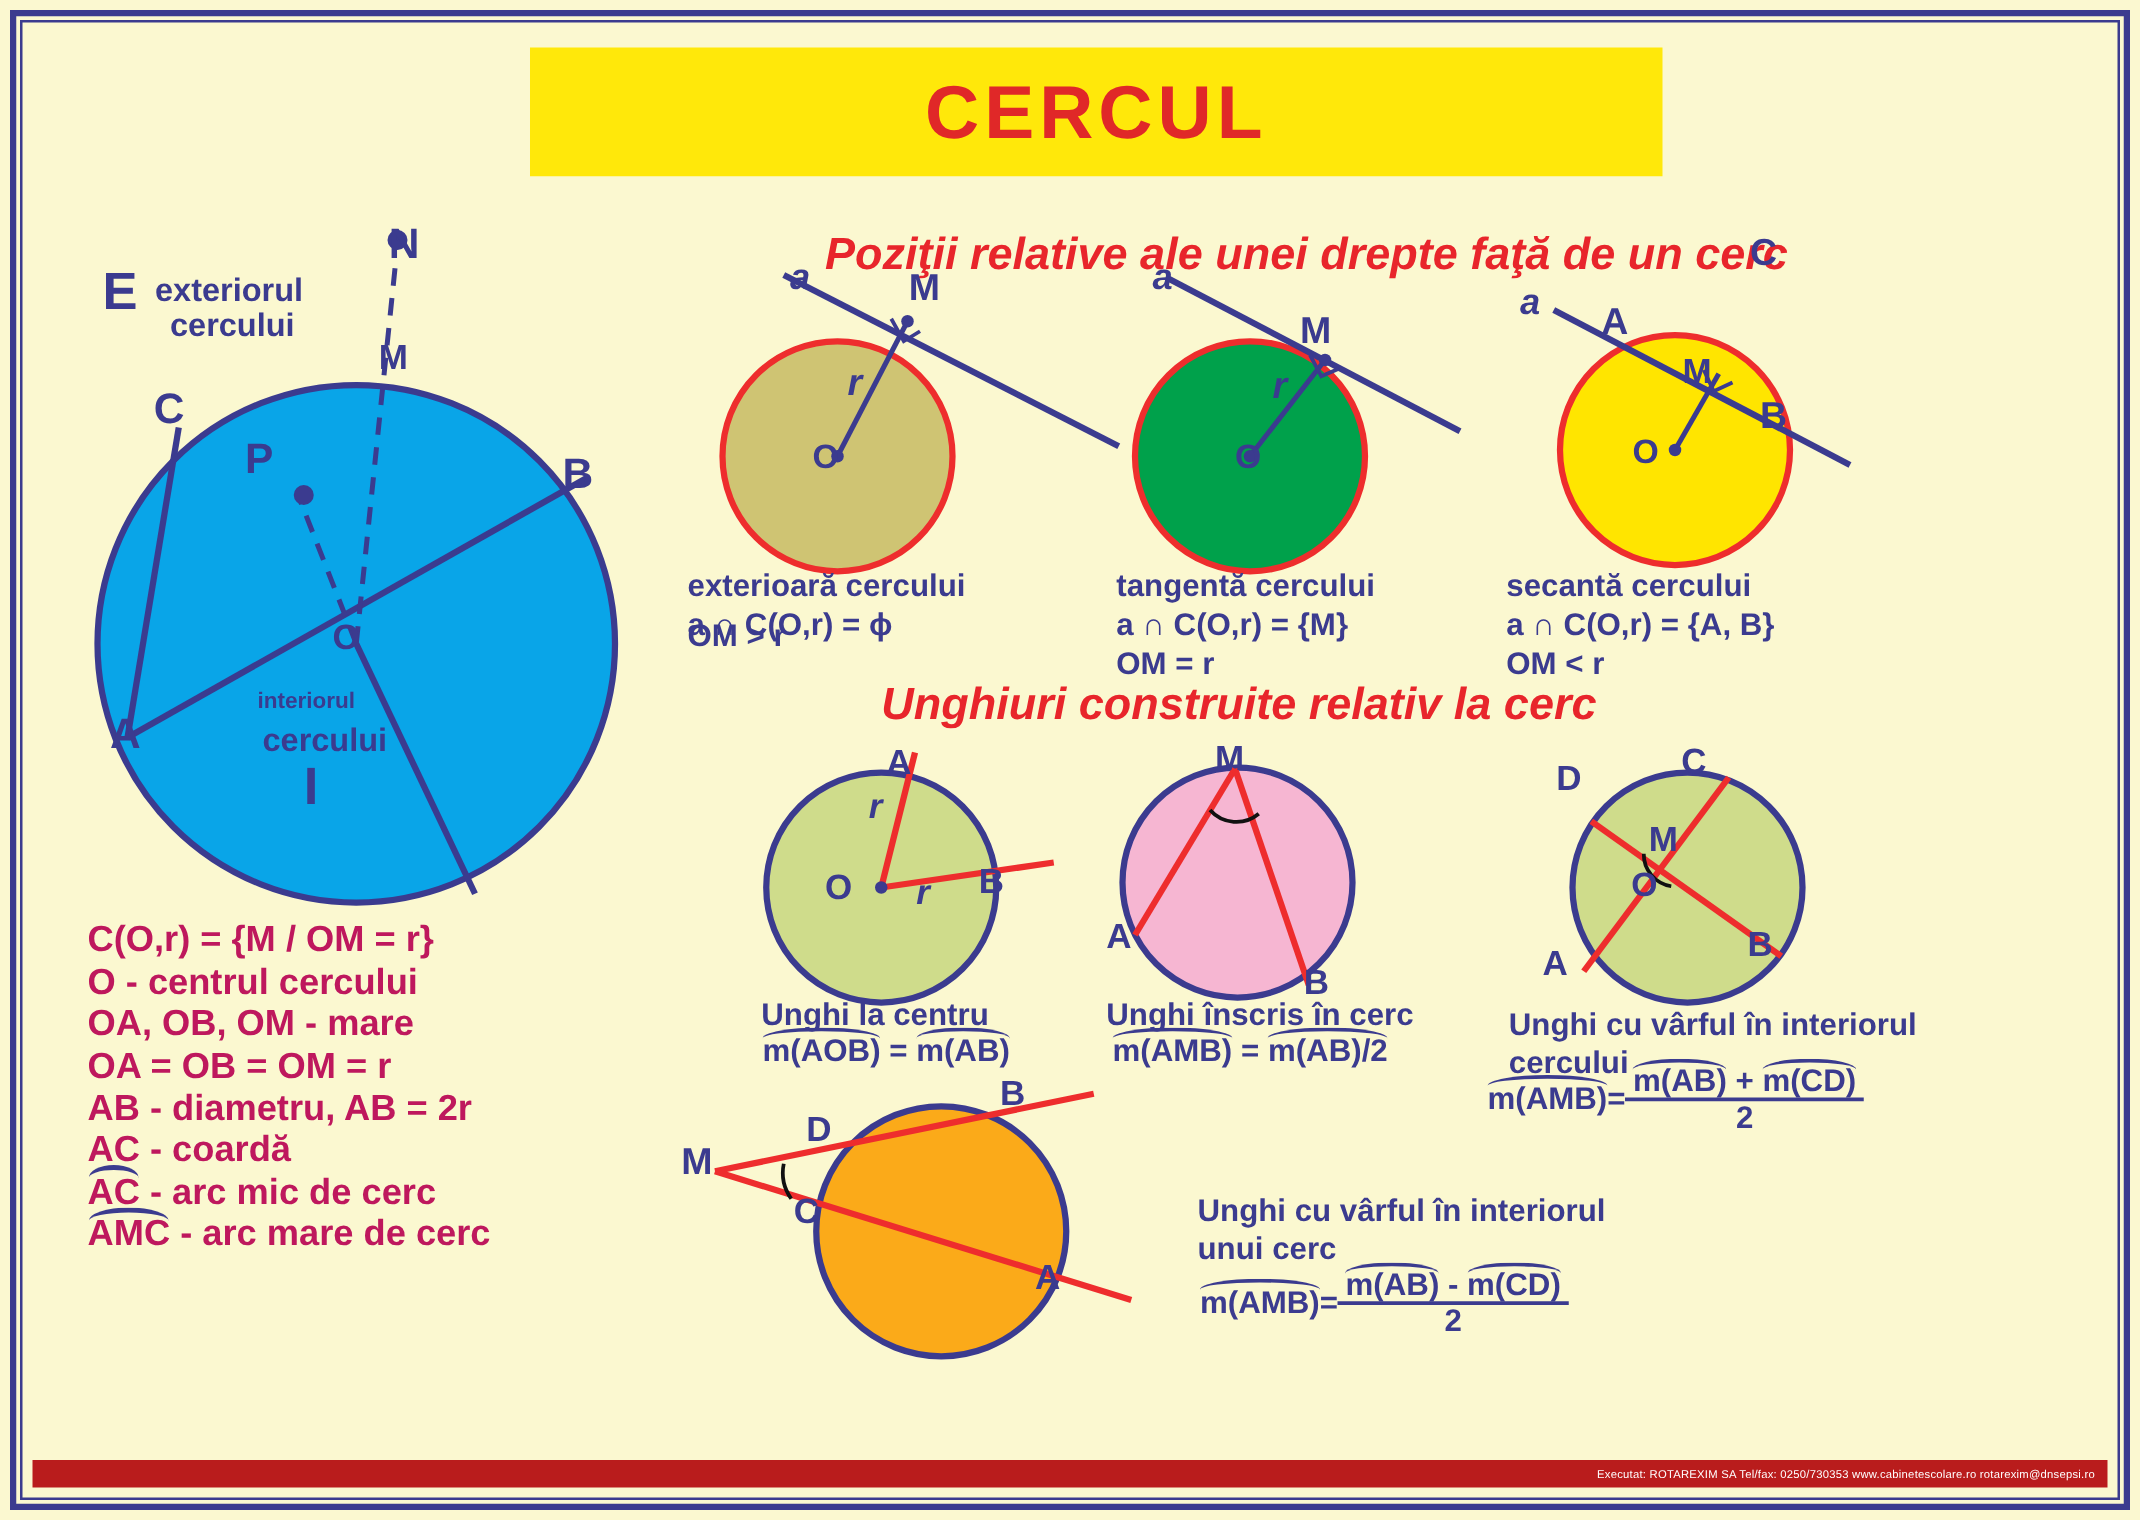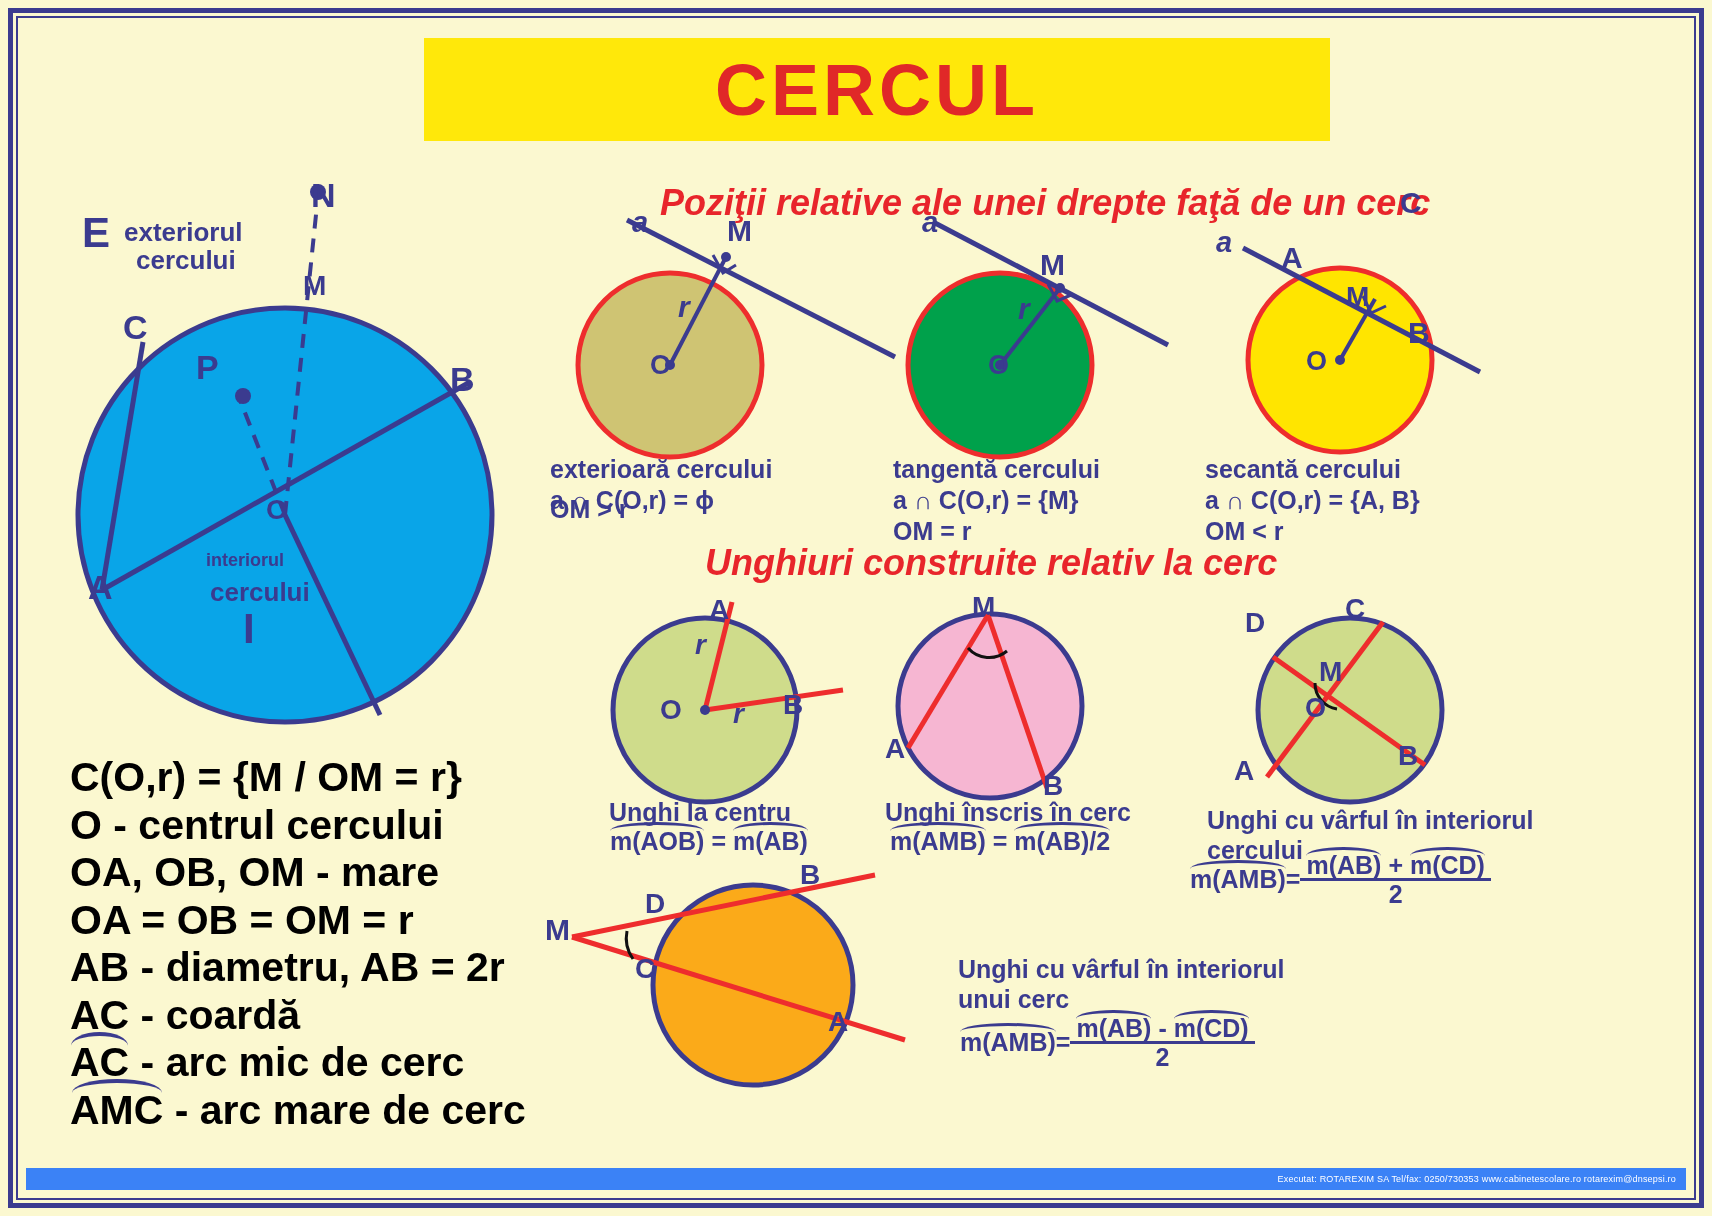--- a/index.html
+++ b/index.html
@@ -22,41 +22,41 @@
     pointer-events:none;
   }
   
   #title-banner{
     position:absolute;left:424px;top:38px;width:906px;height:103px;
     background:#FFE80A;
     display:flex;align-items:center;justify-content:center;
   }
   #title-text{
     color:#E02828;
-    font-size:72px;font-weight:bold;letter-spacing:4px;
+    font-size:60px;font-weight:bold;letter-spacing:4px;
     font-family:"Liberation Sans", sans-serif;
     line-height:1;
   }      
   .sec-head{
     position:absolute;color:#E8252B;font-weight:bold;font-style:italic;
     font-size:36px;white-space:nowrap;
   }
   .lbl{
     position:absolute;color:#3B3B8F;font-weight:bold;
     font-size:27px;line-height:1;white-space:nowrap;
   }
   .lbl-i{font-style:italic;}
   .cap{
     position:absolute;color:#3B3B8F;font-weight:bold;
     font-size:25px;line-height:1.18;white-space:nowrap;
   }
   .cap-c{text-align:center;}
   #deflist{
-    position:absolute;left:70px;top:754px;width:560px;
-    color:#000000;font-weight:bold;font-size:41px;line-height:1.16;
+    position:absolute;left:70px;top:736px;width:560px;
+    color:#be185d;font-weight:bold;font-size:29px;line-height:1.16;
   }
   #deflist div{white-space:nowrap;}
   .arcbar{position:relative;display:inline-block;}
   .arcbar::before{
     content:"";position:absolute;left:2%;right:2%;top:-0.19em;height:0.30em;
     border-top:4px solid #3B3B8F;border-radius:60% 60% 0 0 / 100% 100% 0 0;
   }
   .arcsm{position:relative;display:inline-block;}
   .arcsm::before{
     content:"";position:absolute;left:0%;right:0%;top:-0.21em;height:0.30em;
@@ -64,21 +64,21 @@
   }
   
   .frac{display:inline-block;vertical-align:middle;text-align:center;line-height:1.05;}
   .frac .num{display:block;padding:0 6px;}
   .frac .den{display:block;border-top:3px solid #3B3B8F;padding:0 6px;}
   .fbox{position:absolute;color:#3B3B8F;font-weight:bold;font-size:25px;white-space:nowrap;
         display:flex;align-items:center;}
   
   #footer-bar{
     position:absolute;left:26px;right:26px;bottom:26px;height:22px;
-    background:#3b82f6;display:flex;align-items:center;justify-content:flex-end;
+    background:#b91c1c;display:flex;align-items:center;justify-content:flex-end;
     padding-right:10px;box-sizing:border-box;
   }
   #footer-text{color:#ffffff;font-size:9px;letter-spacing:0.2px;white-space:nowrap;}
   svg{position:absolute;left:0;top:0;overflow:visible;}
 </style>
 </head>
 <body>
 
 <div id="poster">
   <div class="frame-outer"></div>

